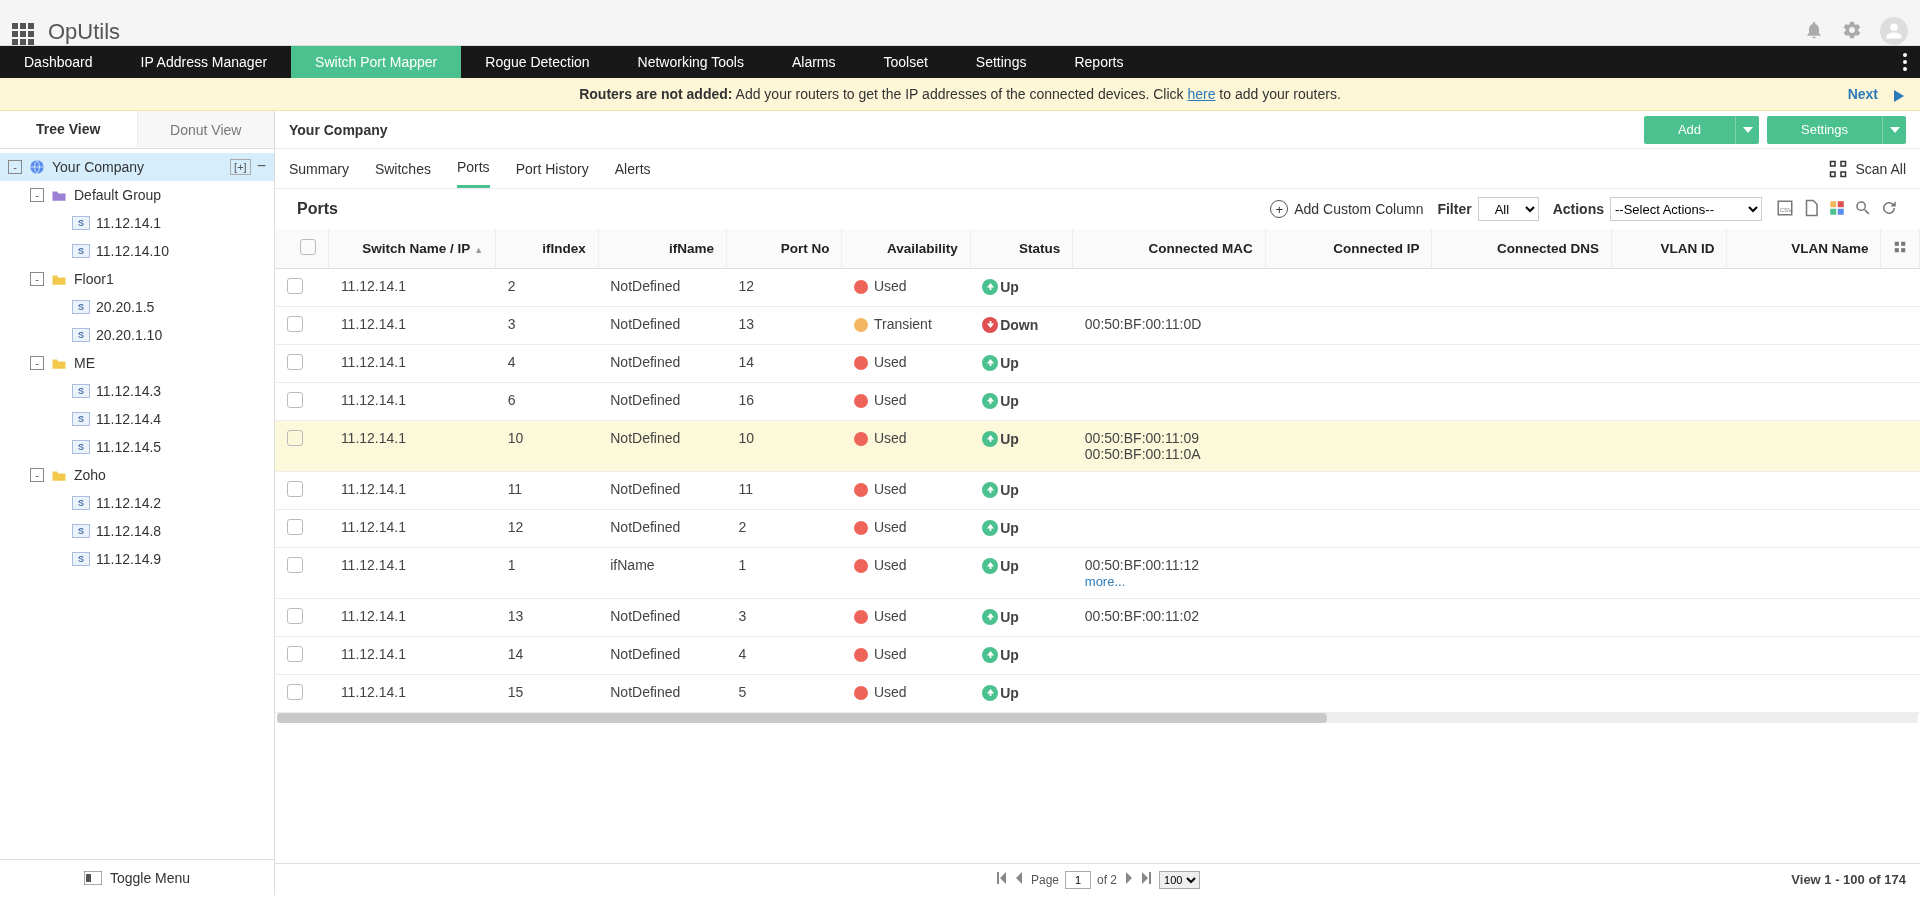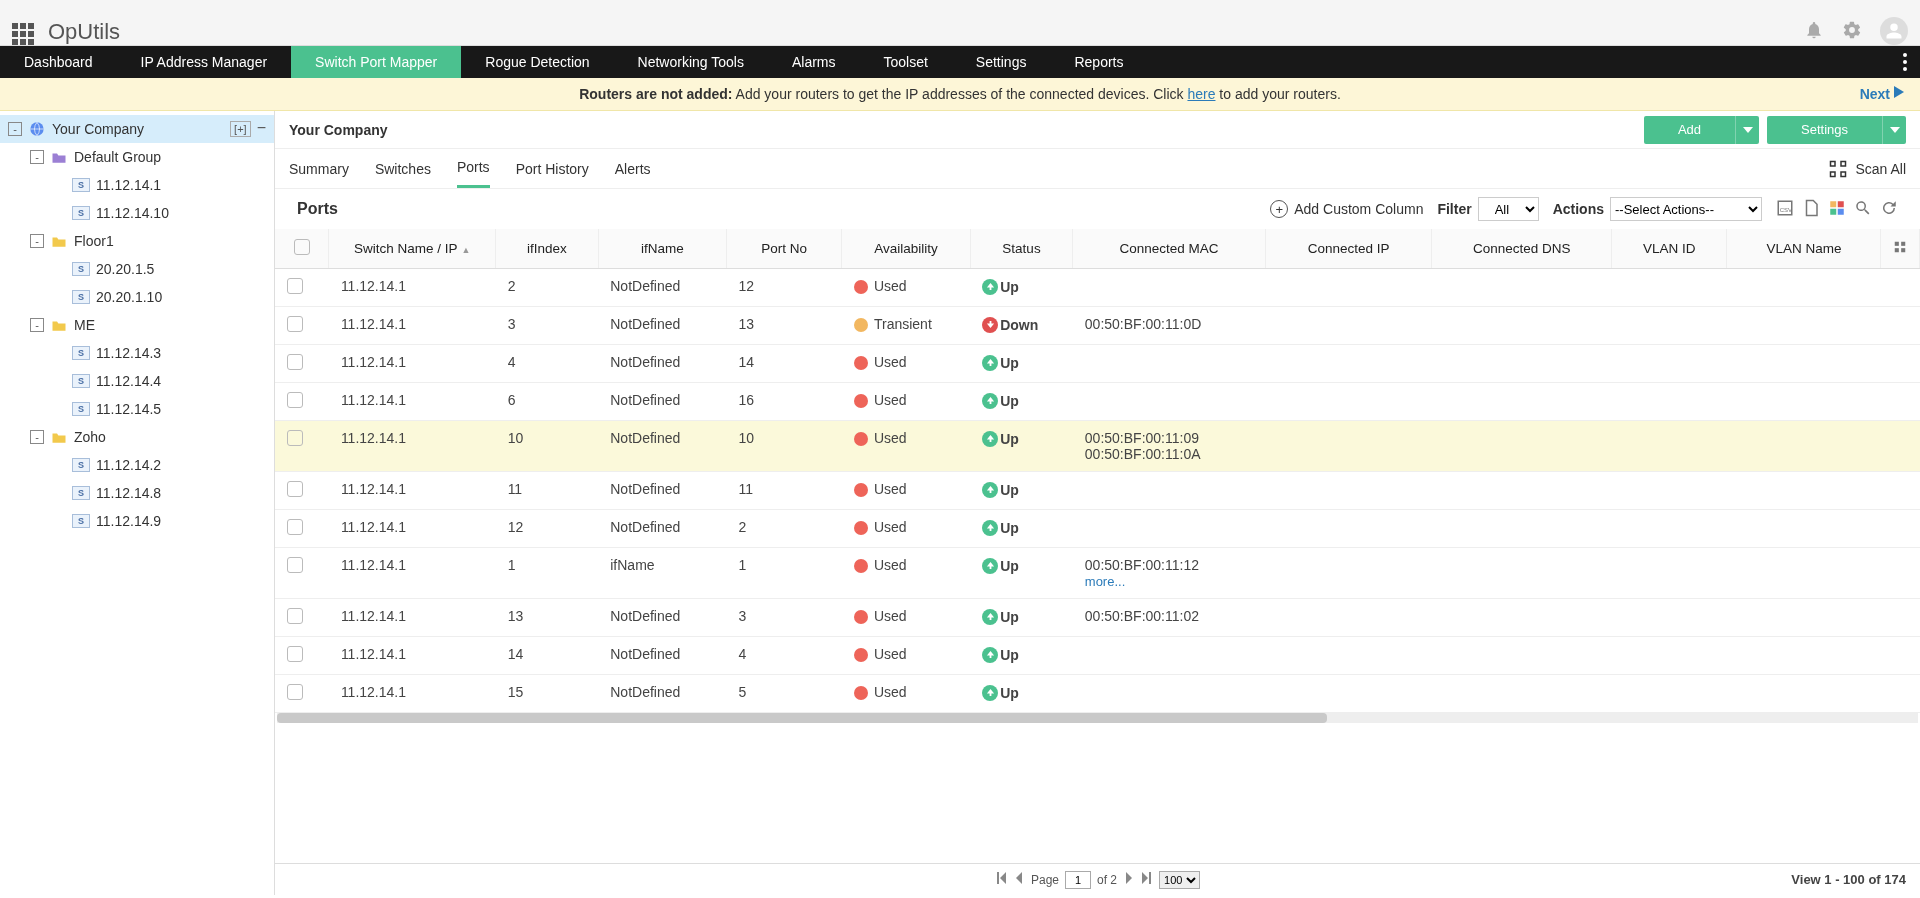--- a/index.html
+++ b/index.html
@@ -19,21 +19,21 @@
 .mainnav { height: 32px; background: #181818; display: flex; align-items: stretch; color: #fff; font-size: 14px; position: relative; }
 .mainnav .item { padding: 0 24px; display: flex; align-items: center; cursor: pointer; white-space: nowrap; }
 .mainnav .item.active { background: #4bc18f; }
 .mainnav .more { margin-left: auto; width: 30px; display:flex; align-items:center; justify-content:center; cursor:pointer; }
 .mainnav .more svg { fill:#fff; }
 
 
 .alert-banner { background: #fdf6d7; border-bottom: 1px solid #f0e6a8; text-align: center; font-size: 14px; padding: 8px 12px; position: relative; color:#333; }
 .alert-banner strong { font-weight: 600; }
 .alert-banner a { color: #2b7bb9; text-decoration: underline; cursor: pointer; }
-.alert-banner .next { position: absolute; right: 16px; top: 50%; transform: translateY(-50%); color: #2b7bb9; font-weight: 600; cursor: pointer; display:flex; align-items:flex-start; gap:4px; }
+.alert-banner .next { position: absolute; right: 16px; top: 50%; transform: translateY(-50%); color: #2b7bb9; font-weight: 600; cursor: pointer; display:flex; align-items:flex-end; gap:16px; }
 .alert-banner .next svg { fill:#2b7bb9; }
 
 
 .body-wrap { display: flex; height: calc(898px - 46px - 32px - 36px); }
 
 
 .sidebar { width: 275px; border-right: 1px solid #ddd; display:flex; flex-direction:column; }
 .view-tabs { display:flex; height:38px; border-bottom:1px solid #ddd; }
 .view-tabs .vt { flex:1; display:flex; align-items:center; justify-content:center; font-size:14px; cursor:pointer; background:#fdfdfd; }
 .view-tabs .vt.active { font-weight:600; background:#fff; border-bottom:2px solid transparent; }
@@ -76,21 +76,21 @@
 .filter-wrap { display:flex; align-items:center; gap:6px; font-size:14px; }
 .filter-wrap select { height:24px; border:1px solid #ccc; background:#fff; padding:0 12px; font-size:13px; }
 .actions-wrap { display:flex; align-items:center; gap:6px; font-size:14px; }
 .actions-wrap select { height:24px; border:1px solid #ccc; background:#fff; font-size:13px; width:152px; }
 .export-icons { display:flex; gap:8px; }
 .export-icons svg { width:18px; height:18px; fill:#777; cursor:pointer; }
 
 
 .table-wrap { flex:1; overflow:auto; position:relative; }
 table.ports { width:100%; border-collapse:collapse; table-layout:fixed; }
-table.ports th { text-align:center; font-weight:400; font-size:13.5px; padding:10px 12px; border-bottom:1px solid #ddd; border-right:1px solid #eee; color:#222; background:#fafafa; white-space:nowrap; }
+table.ports th { text-align:right; font-weight:700; font-size:13.5px; padding:10px 12px; border-bottom:1px solid #ddd; border-right:1px solid #eee; color:#222; background:#fafafa; white-space:nowrap; }
 table.ports td { padding:9px 12px; border-bottom:1px solid #eee; font-size:14px; color:#444; vertical-align:top; }
 table.ports tbody tr.highlight { background:#fbf9da; }
 .chk { width:16px; height:16px; border:1px solid #bbb; border-radius:3px; display:inline-block; cursor:pointer; }
 .dot { width:14px; height:14px; border-radius:50%; display:inline-block; vertical-align:middle; margin-right:6px; }
 .dot.red { background:#ee6459; }
 .dot.orange { background:#f2b760; }
 .status-up { display:inline-flex; gap:2px;font-weight:bold; }
 .status-up .circ { width:16px; height:16px; border-radius:50%; background:#4bc18f; display:flex; align-items:center; justify-content:center; }
 .status-up .circ svg { fill:#fff; width:9px; height:9px; }
 .status-down .circ { background:#e05050; }
@@ -168,20 +168,24 @@
       <span>Next</span>
       <svg width="10" height="12" viewBox="0 0 10 12">
         <path d="M0 0l10 6-10 6z"></path>
       </svg>
     </span>
 </div>
 
 <div class="body-wrap">
 
   <div class="sidebar">
+    <div class="view-tabs">
+      <div class="vt active">Tree View</div>
+      <div class="vt">Donut View</div>
+    </div>
     <div class="tree" id="tree">
         <div class="tree-row selected">
           <span class="spacer" style="width:8px"></span>
           <span class="toggle">-</span>
           <span class="ticon">
             <svg width="16" height="16" viewBox="0 0 24 24">
               <circle cx="12" cy="12" r="10" fill="#5b8def"></circle>
               <path d="M2 12h20M12 2a15 15 0 0 1 0 20a15 15 0 0 1 0-20" fill="none" stroke="#fff" stroke-width="1"></path>
             </svg>
           </span>
@@ -305,20 +309,27 @@
         </div>
         <div class="tree-row">
           <span class="spacer" style="width:52px"></span>
           <span style="width:20px"></span>
           <span class="ticon">
             <span class="switch-icon">S</span>
           </span>
           <span class="label">11.12.14.9</span>
         </div>
       </div>
+    <div class="sidebar-footer">
+      <svg width="18" height="14" viewBox="0 0 18 14">
+          <rect x="0" y="0" width="18" height="14" fill="none" stroke="#555"></rect>
+          <rect x="2" y="3" width="5" height="8" fill="#555"></rect>
+        </svg>
+      <span>Toggle Menu</span>
+    </div>
   </div>
 
   <div class="main">
     <div class="main-header">
       <div class="breadcrumb">Your Company</div>
       <div class="main-header-right">
         <div class="btn-split">
           <button class="btn-main">Add</button>
           <button class="btn-drop">
               <svg viewBox="0 0 10 6">

